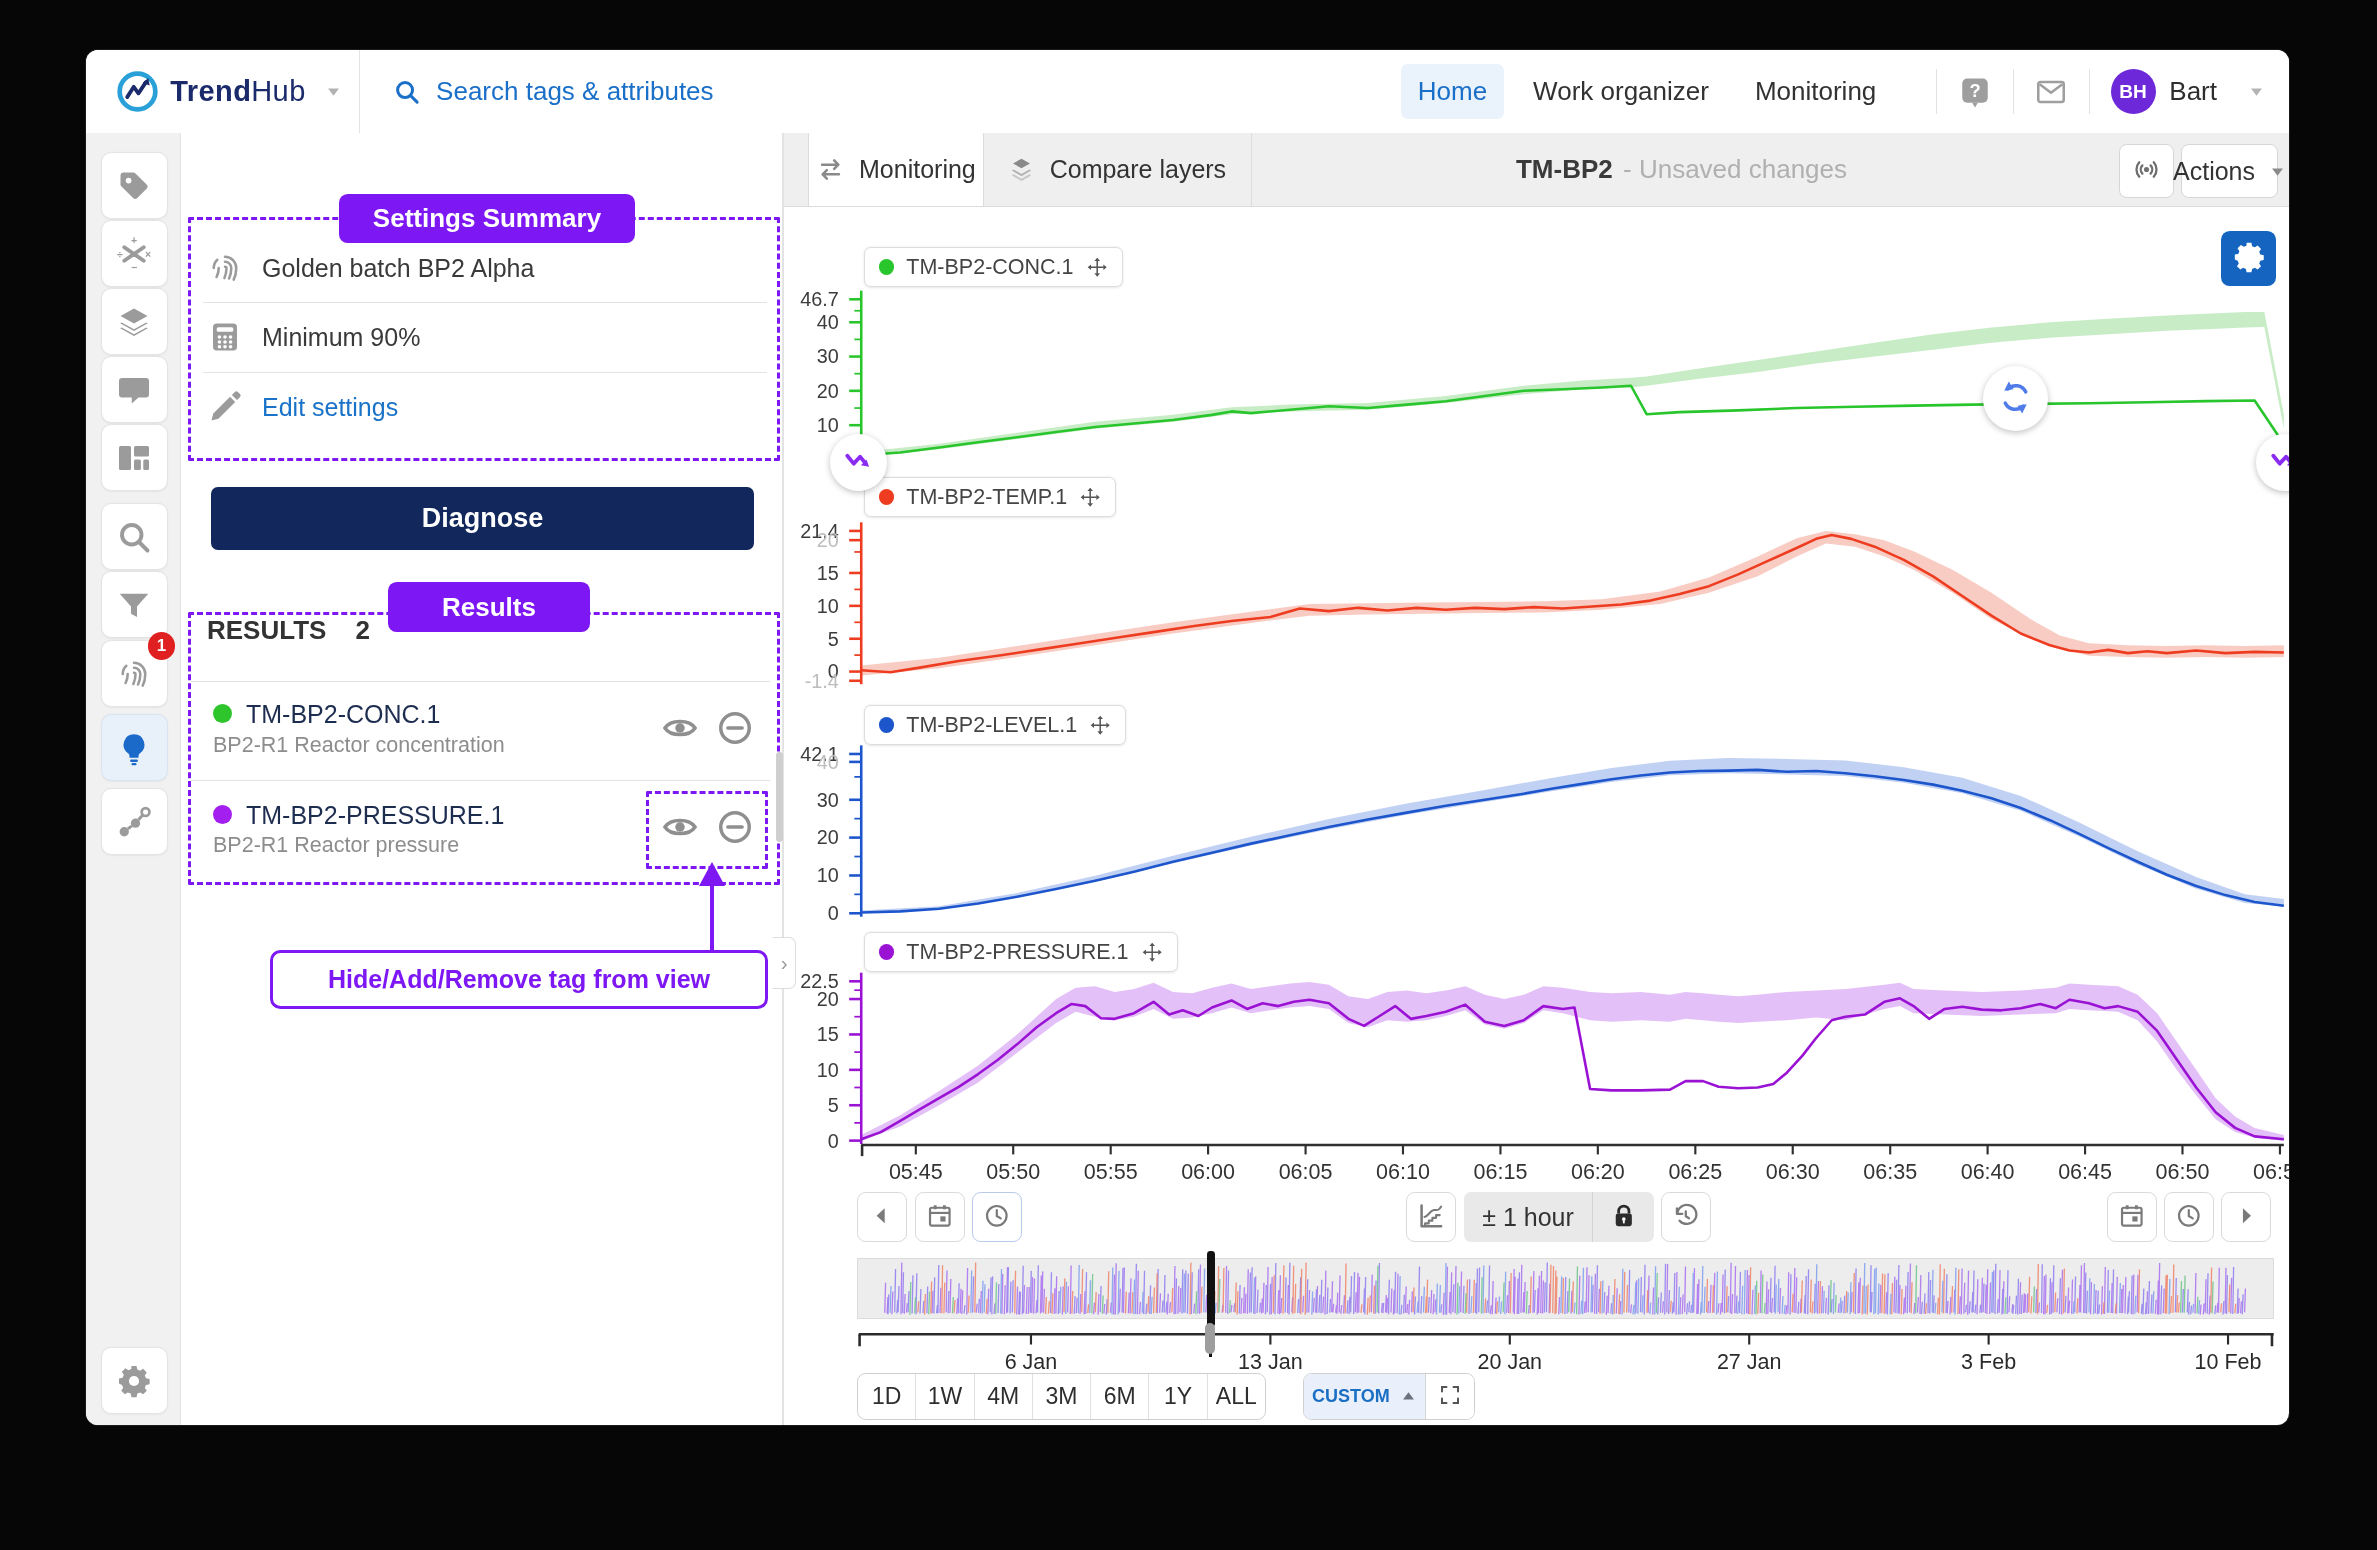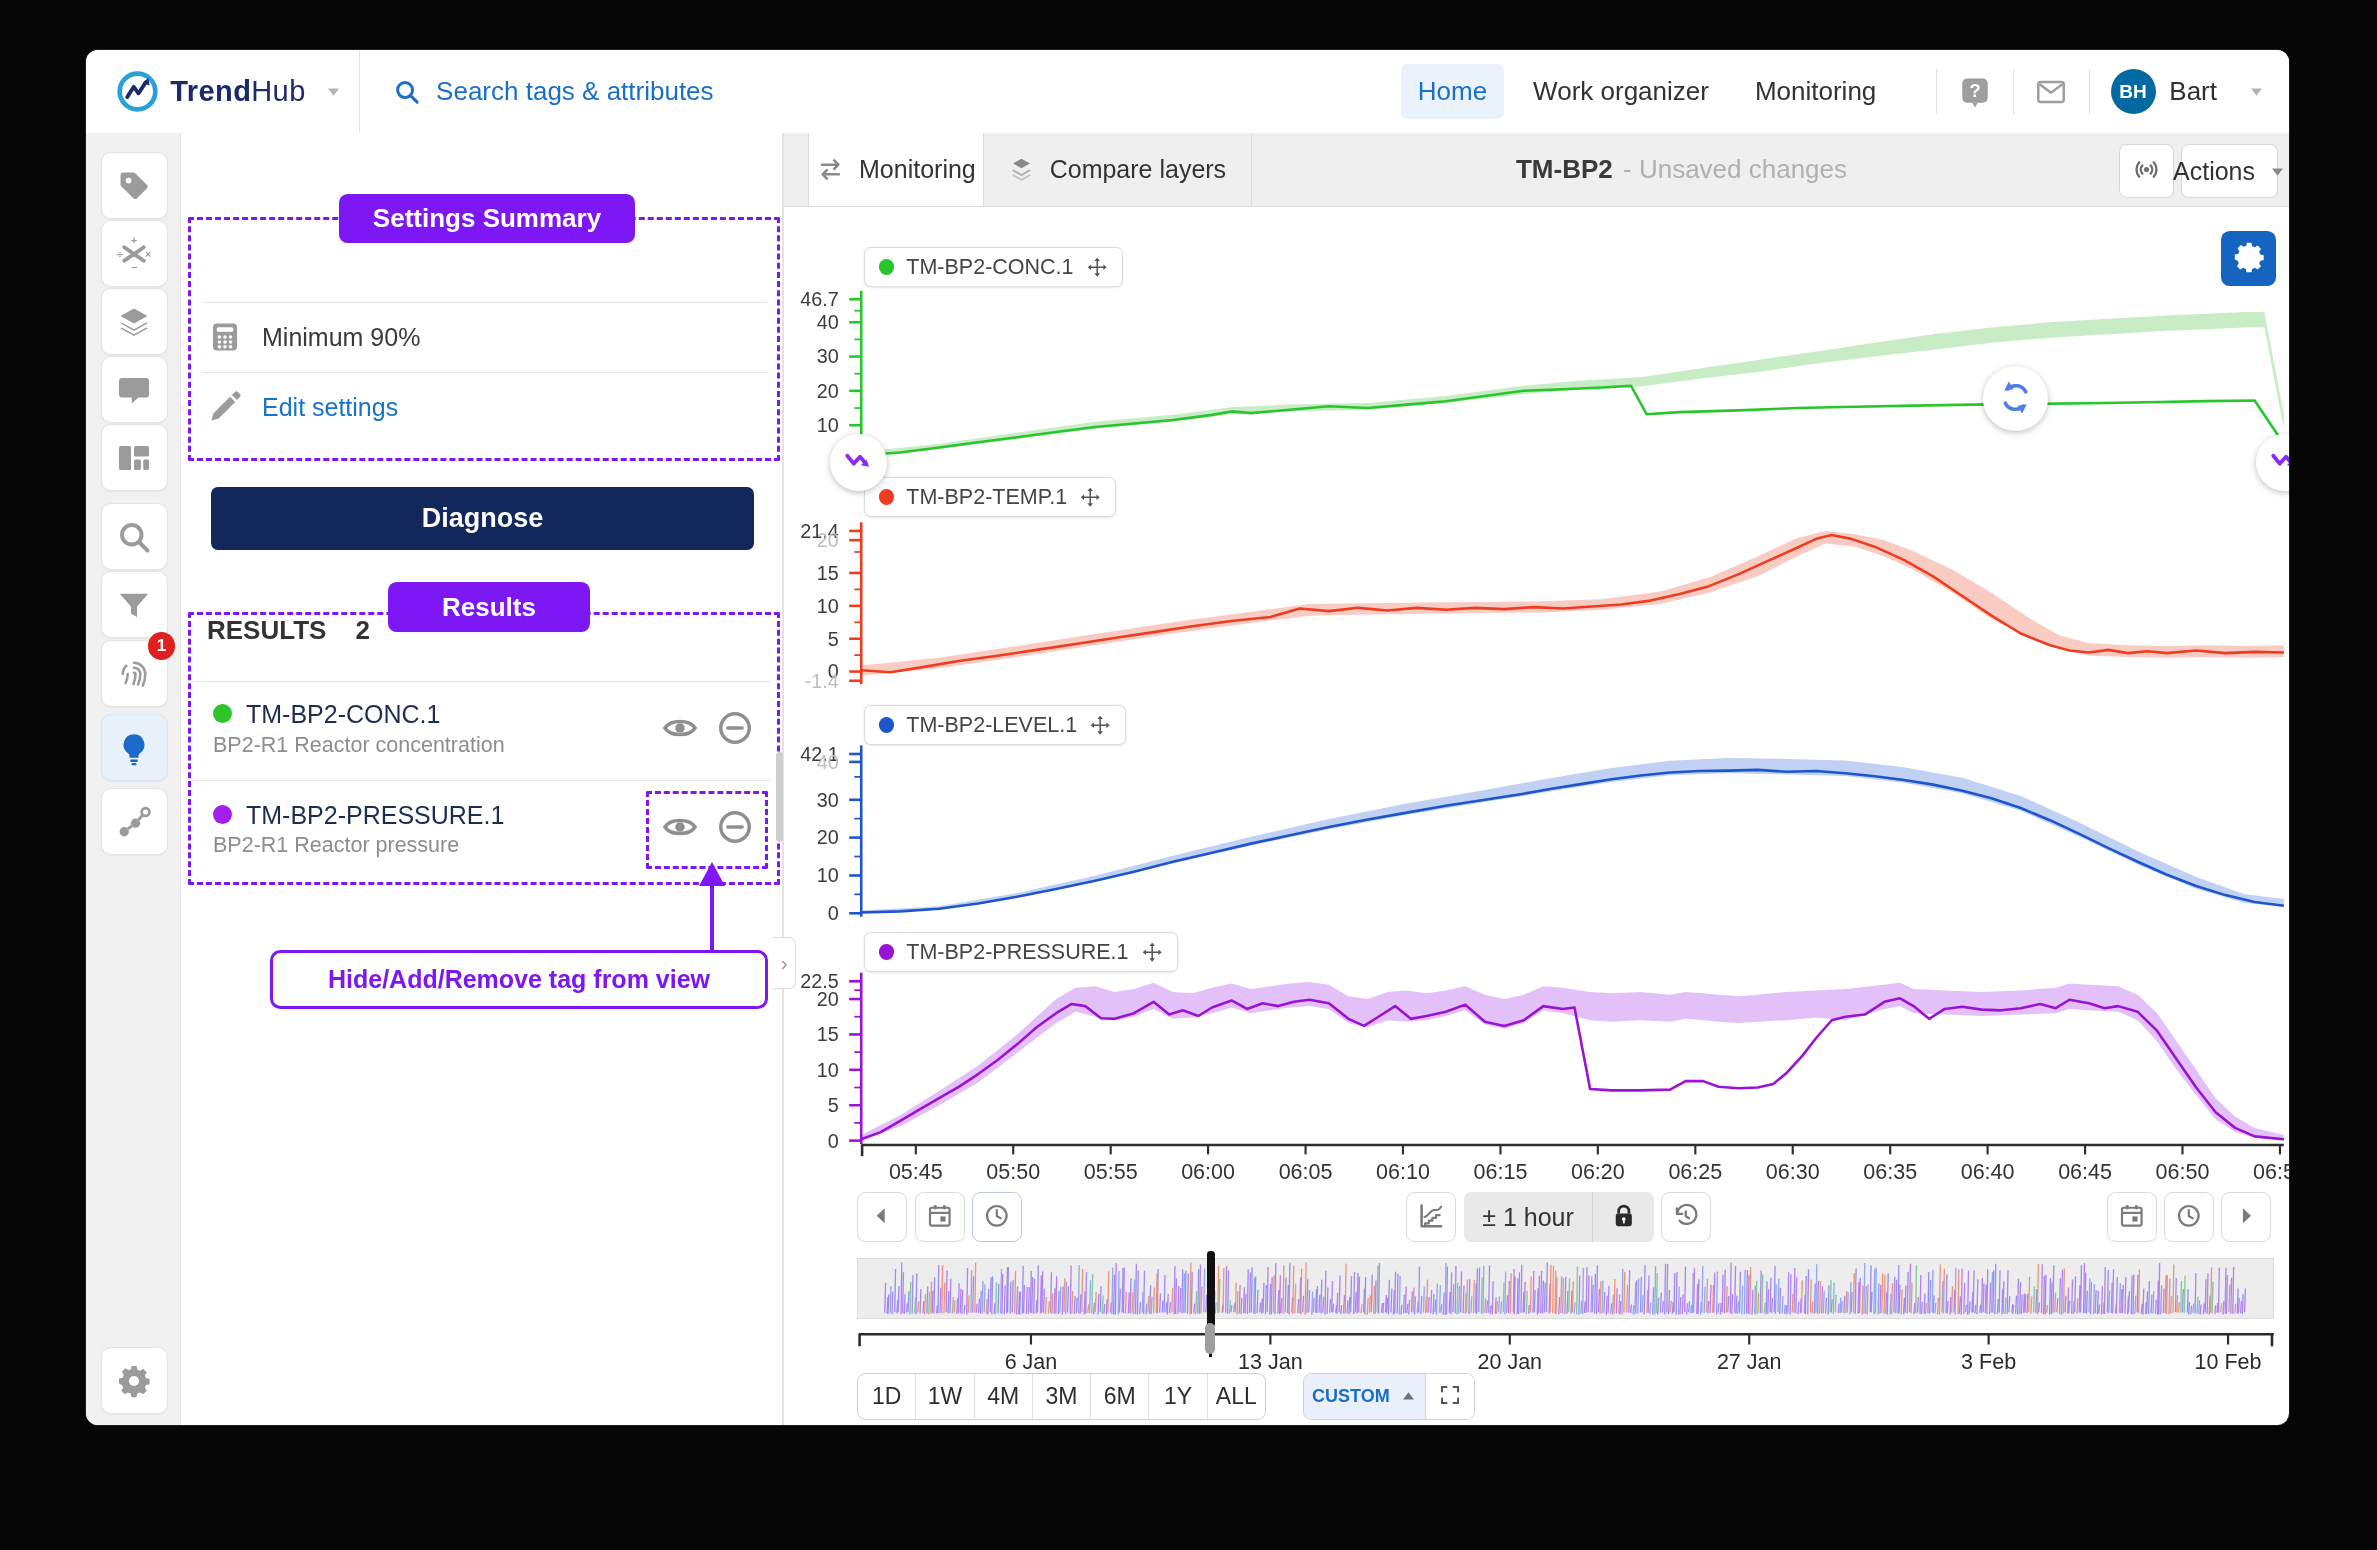--- a/index.html
+++ b/index.html
@@ -17,21 +17,21 @@
   #search-bar .sicon{color:#1a6fc8;display:inline-flex;margin-right:15.5px;}
   #search-bar .sicon svg{width:27.6px;height:27.6px;}
   #search-text{font-size:26px;color:#1a6fc8;}
   #topnav{display:flex;align-items:center;gap:12px;flex:0 0 auto;margin-right:22.4px;}
   .nav-item{font-size:26px;color:#323232;padding:12px 17px;border-radius:6.9px;cursor:pointer;white-space:nowrap;}
   .nav-item.active{color:#1a6fc8;background:#eaf2fb;}
   #top-icons{display:flex;align-items:center;flex:0 0 auto;padding-right:24px;}
   .tdiv{width:0.9px;height:45px;background:#e2e2e2;margin:0 20.7px;}
   .ticon{color:#9e9e9e;display:inline-flex;cursor:pointer;}
   .ticon svg{width:34px;height:34px;}
-  #avatar{width:45px;height:45px;border-radius:50%;background:#0369a1;color:#fff;font-size:19px;font-weight:700;display:flex;align-items:center;justify-content:center;}
+  #avatar{width:45px;height:45px;border-radius:50%;background:#6d28d9;color:#fff;font-size:19px;font-weight:700;display:flex;align-items:center;justify-content:center;}
   #user-name{font-size:26px;color:#2e2e2e;margin:0 12px 0 13.8px;}
   
   #strip{position:absolute;left:95px;top:83px;width:2109px;height:74px;background:#efefef;border-bottom:0.9px solid #dcdcdc;box-sizing:border-box;}
   #back-btn{position:absolute;left:33px;top:22.4px;width:48px;height:48px;background:#fff;border:0.9px solid #e0e0e0;border-radius:7.8px;display:flex;align-items:center;justify-content:center;color:#555;cursor:pointer;box-shadow:0 0.9px 1.7px rgba(0,0,0,.06);}
   #back-btn svg{width:26px;height:26px;}
   #strip-title{position:absolute;left:96px;top:0;height:73px;display:flex;align-items:center;font-size:26px;font-weight:700;color:#3a3a3a;letter-spacing:0.4px;}
   #strip-help{position:absolute;left:455px;top:22.4px;width:29px;height:29px;color:#b9b9b9;}
   #seg-stats{position:absolute;left:627px;top:0;width:174px;height:73px;background:#fff;border-left:0.9px solid #dcdcdc;border-right:0.9px solid #dcdcdc;display:flex;align-items:center;justify-content:center;gap:13.8px;font-size:25px;color:#333;cursor:pointer;}
   #seg-compare{position:absolute;left:801px;top:0;width:269px;height:73px;border-right:0.9px solid #dcdcdc;display:flex;align-items:center;justify-content:center;gap:13.8px;font-size:25px;color:#333;cursor:pointer;}
   .segicon{color:#8a8a8a;display:inline-flex;}
@@ -322,20 +322,30 @@
             <circle cx="12" cy="12" r="3.4" fill="#fff"></circle>
           </svg>
         </span>
       </div>
     </aside>
 
   <section id="panel">
     <div class="dashed-box" style="left:6.9px;top:84px;width:586px;height:238px;"></div>
     <div class="ann-badge" style="left:158px;top:61px;width:296px;height:49px;">Settings Summary</div>
 
+    <div class="srow" style="top:117px;height:36px;">
+      <span class="ricon"><svg viewBox="0 0 24 24" fill="none" stroke="currentColor" stroke-width="1.7" stroke-linecap="round">
+            <path d="M12 4.5a7.5 7.5 0 0 1 7.5 7.5c0 3-.6 5.6-1.7 7.7"></path>
+            <path d="M12 7.8a4.2 4.2 0 0 1 4.2 4.2c0 2.7-.5 5-1.5 7"></path>
+            <path d="M12 11.1c.6 0 1 .4 1 .9 0 2.5-.5 4.7-1.4 6.7"></path>
+            <path d="M4.5 12a7.5 7.5 0 0 1 2.4-5.5"></path>
+            <path d="M7.8 12c0 2.3-.5 4.3-1.4 6"></path>
+          </svg></span>
+      <span class="rtext">Golden batch BP2 Alpha</span>
+    </div>
     <div class="pdiv" style="top:169px;"></div>
     <div class="srow" style="top:186px;height:36px;">
       <span class="ricon"><svg viewBox="0 0 24 24">
             <rect x="4" y="3" width="16" height="18" rx="2.5" fill="currentColor"></rect>
             <rect x="6.5" y="5.5" width="11" height="3" rx="1" fill="#fff"></rect>
             <g fill="#fff">
               <circle cx="8.3" cy="12" r="1.2"></circle>
               <circle cx="12" cy="12" r="1.2"></circle>
               <circle cx="15.7" cy="12" r="1.2"></circle>
               <circle cx="8.3" cy="15.3" r="1.2"></circle>

